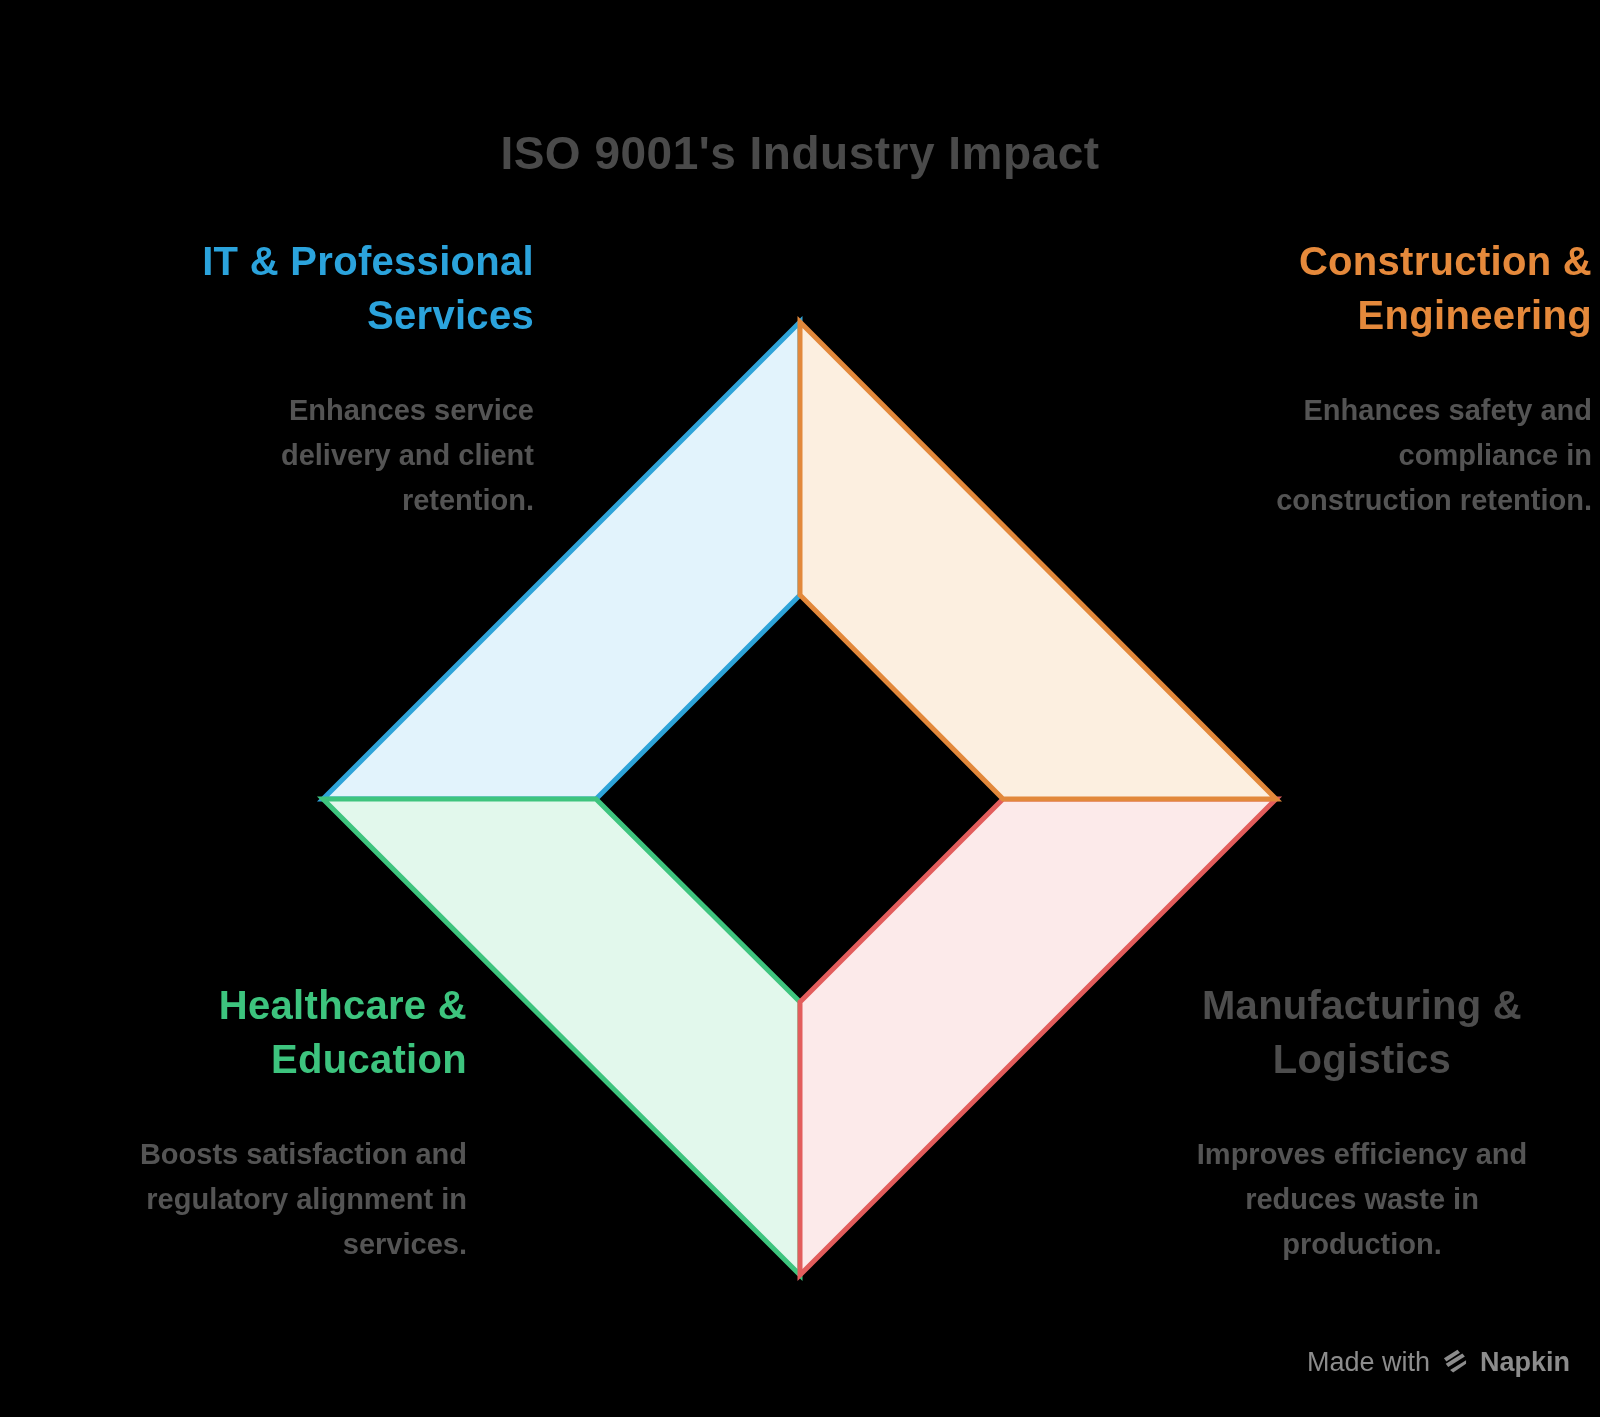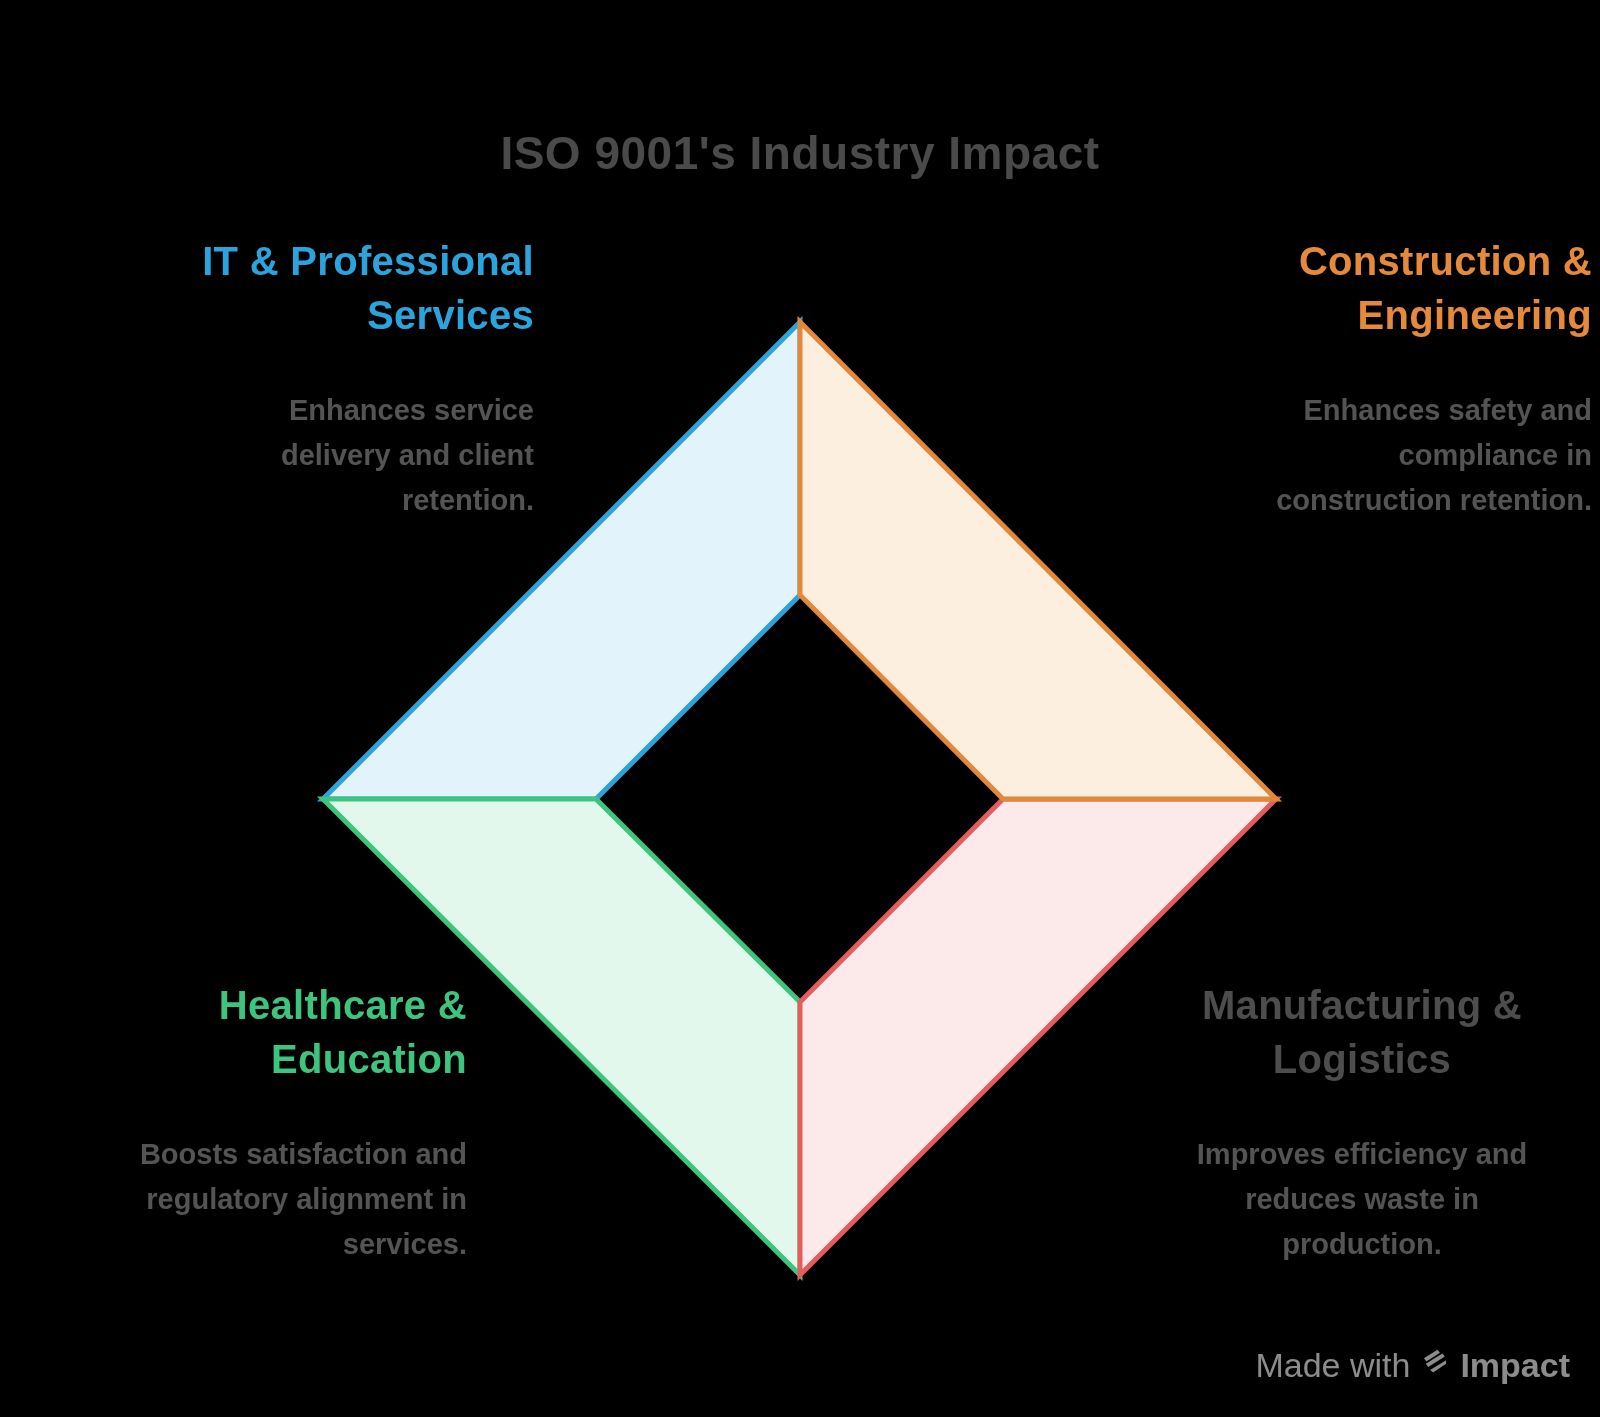--- a/index.html
+++ b/index.html
@@ -49,23 +49,23 @@
   }
   .tl { top: 234px; right: 1066px; width: 460px; text-align: right; }
   .tr { top: 234px; left: 1132px; width: 460px; text-align: right; }
   .bl { top: 978px; right: 1133px; width: 460px; text-align: right; }
   .br { top: 978px; left: 1132px; width: 460px; text-align: center; }
   .watermark {
     position: absolute;
     top: 1346px;
     right: 30px;
     display: flex;
-    align-items: flex-start;
+    align-items: flex-end;
     gap: 10px;
-    font-size: 34px;
+    font-size: 27px;
     text-decoration: none;
     cursor: pointer;
   }
   .watermark .brand { font-weight: bold; }
   .watermark svg { display: block; }
 </style>
 </head>
 <body>
 
 <div class="canvas" style="background-color: rgb(0, 0, 0);">
@@ -114,16 +114,16 @@
 
   <div class="watermark" style="color: rgb(140, 140, 140);">
     <span>Made with</span>
     <svg width="30" height="32" viewBox="0 0 24 26">
       <g fill="#8C8C8C">
         <polygon points="3,10 14,3 16,5.5 5,12.5"></polygon>
         <polygon points="4.5,14.5 18,6 20,8.5 6.5,17"></polygon>
         <polygon points="8,19.5 21,11.5 21,14.5 10.5,21.5"></polygon>
       </g>
     </svg>
-    <span class="brand">Impact</span>
+    <span class="brand">Napkin</span>
   </div>
 
 </div>
 
 </body></html>

